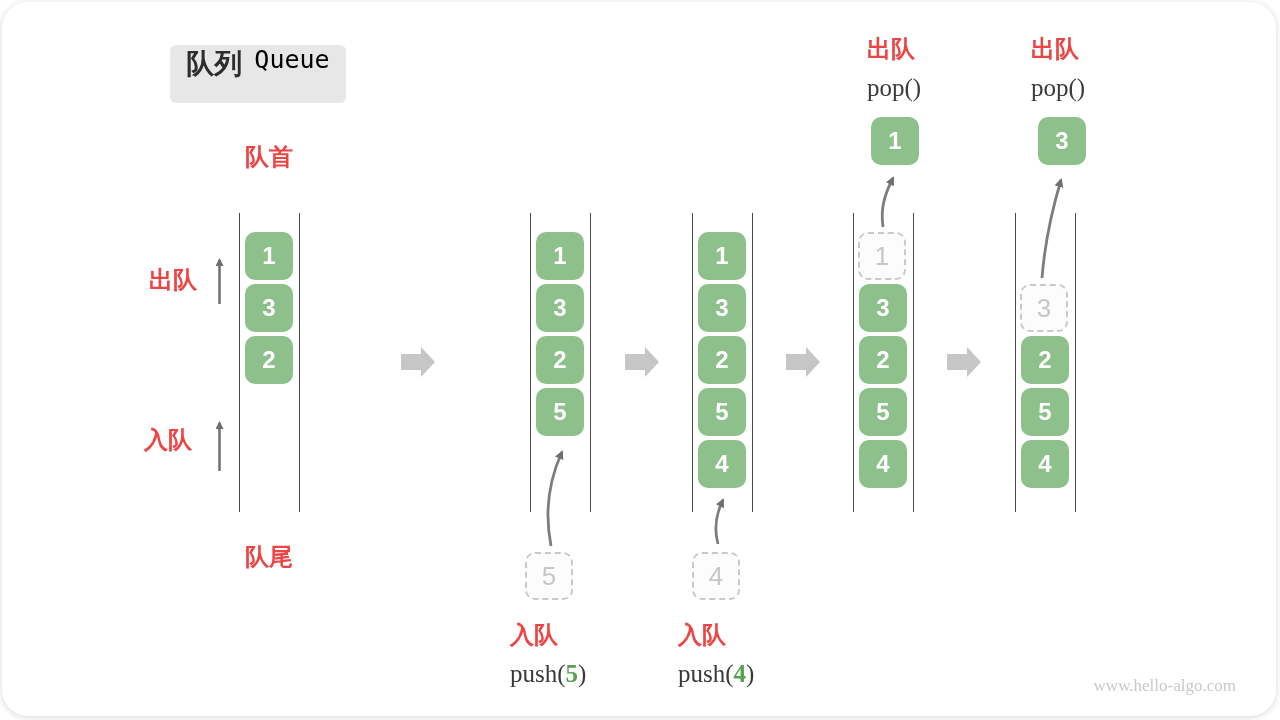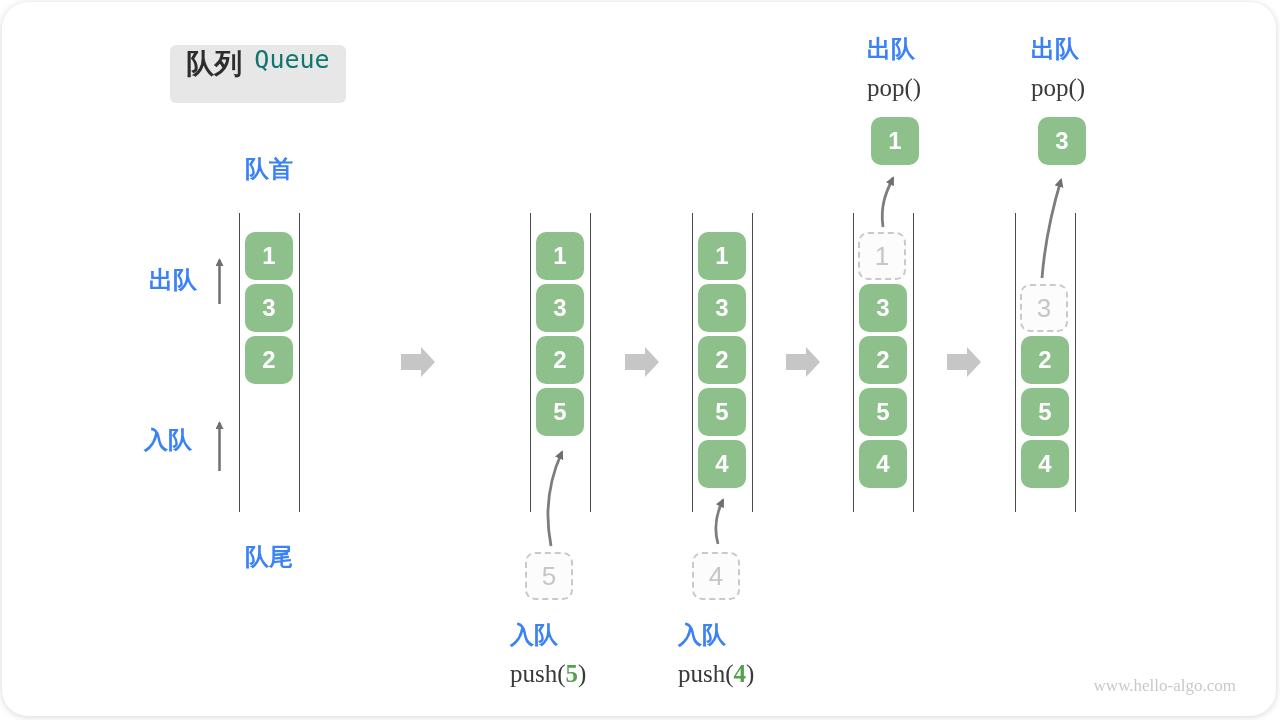--- a/index.html
+++ b/index.html
@@ -4,23 +4,23 @@
 <style>
   html,body{margin:0;padding:0;background:#ffffff;}
   body{width:1280px;height:720px;font-family:"Liberation Sans",sans-serif;-webkit-font-smoothing:antialiased;}
   .card{position:absolute;left:2px;top:2px;width:1274px;height:714px;background:#ffffff;
         border-radius:26px;box-shadow:0 1px 7px rgba(0,0,0,0.16);overflow:hidden;}
 
   
   .title-box{position:absolute;left:168px;top:43px;width:176px;height:58px;background:#e7e7e7;
              border-radius:6px;display:flex;justify-content:center;gap:12px;}
   .title-zh{font-size:28px;font-weight:bold;color:#2d2d2d;}
-  .title-en{font-family:"DejaVu Sans Mono",monospace;font-size:25px;color:#0f766e;}
+  .title-en{font-family:"DejaVu Sans Mono",monospace;font-size:25px;color:#000000;}
 
-  .zh-label{position:absolute;font-size:24px;font-weight:bold;color:#3b82f6;white-space:nowrap;}
+  .zh-label{position:absolute;font-size:24px;font-weight:bold;color:#ef4444;white-space:nowrap;}
   .code{font-family:Liberation Serif, serif;font-size:25px;color:#3a3a3a;white-space:nowrap;}
   .code .arg{color:#55a14e;font-weight:bold;}
 
   
   .channel{position:absolute;top:211px;width:61px;height:299px;
            border-left:1.5px solid #4a4a4a;border-right:1.5px solid #4a4a4a;box-sizing:border-box;}
   .qbox{position:absolute;left:5px;width:48px;height:48px;border-radius:10px;background:#8dc08b;
         color:#ffffff;font-weight:bold;font-size:24px;display:flex;align-items:center;justify-content:center;}
   .dashed{position:absolute;width:48px;height:48px;border:2px dashed #c9c9c9;border-radius:10px;
           background:#fcfcfc;color:#c6c6c6;font-size:26px;display:flex;align-items:center;justify-content:center;
@@ -41,21 +41,21 @@
 </head>
 <body>
 
 <div class="card">
 
   <div class="title-box">
     <span class="title-zh">队列</span>
     <span class="title-en">Queue</span>
   </div>
 
-  <div class="zh-label" style="left:243px;top:151px;">队首</div>
+  <div class="zh-label" style="left:243px;top:139px;">队首</div>
   <div class="zh-label" style="left:243px;top:539px;">队尾</div>
 
   <div class="zh-label" style="left:147px;top:262px;">出队</div>
   <div class="zh-label" style="left:142px;top:422px;">入队</div>
 
   <svg class="overlay" width="1280" height="720">
     <defs>
       <marker id="ah" markerWidth="9" markerHeight="9" refX="6" refY="4" orient="auto" markerUnits="userSpaceOnUse">
         <path d="M0,0 L8,4 L0,8 Z" fill="#6f6f6f"></path>
       </marker>

